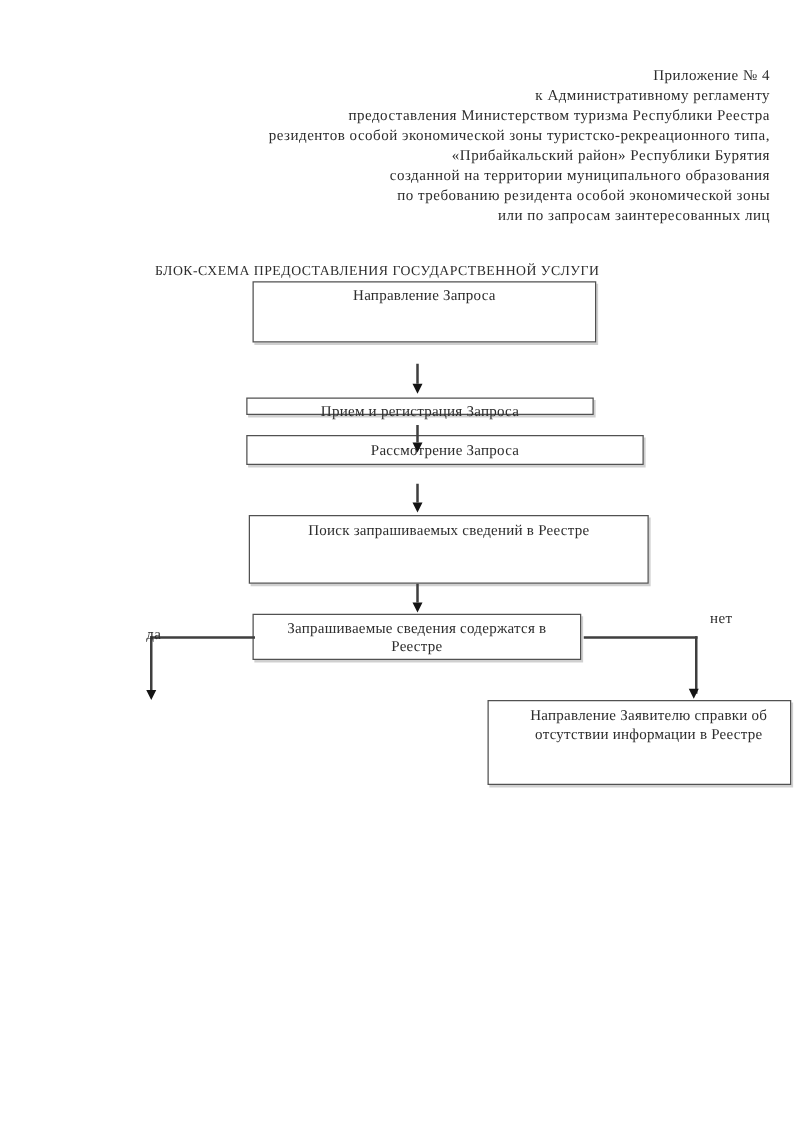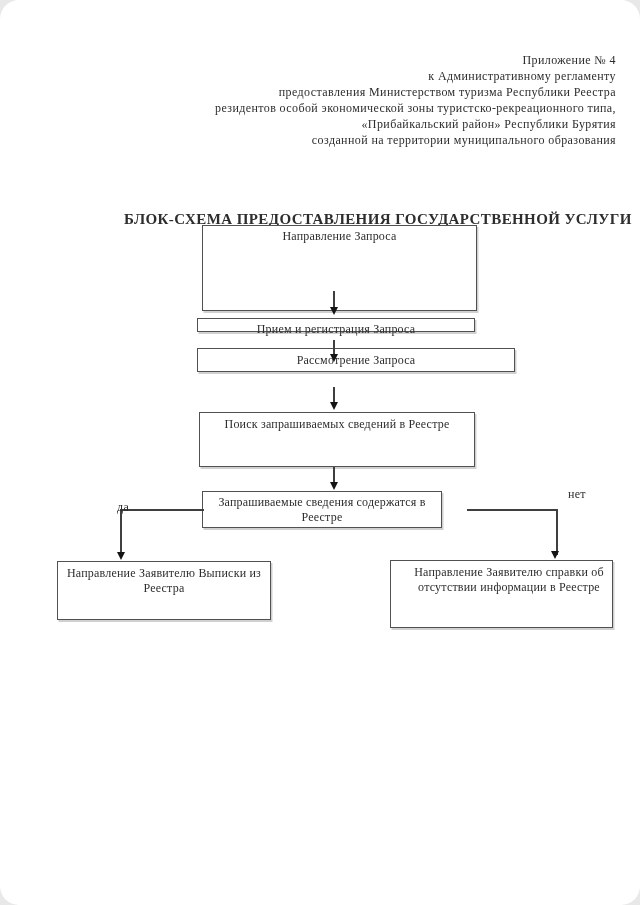--- a/index.html
+++ b/index.html
@@ -1,45 +1,45 @@
 <!DOCTYPE html>
 <html lang="ru"><head>
 <meta charset="utf-8">
 <style>
   html,body { margin:0; padding:0; background:#e8e8e8; }
   .page {
     position:relative; width:640px; height:905px; margin:0 auto;
     background:#ffffff; overflow:hidden;
-    font-family:"Liberation Serif", serif; color:#2d2d2d;border-radius:19px;
+    font-family:"Liberation Serif", serif; color:#2d2d2d;
     -webkit-font-smoothing:antialiased;
   }
   
   .appendix {
     position:absolute; top:52px; right:24px; max-width:460px;
     text-align:right; font-size:12px; line-height:16px; letter-spacing:0.4px;
   }
   
   .title {
     position:absolute; left:117px; top:204px; margin:7px;
-    font-size:15px; font-weight:bold; letter-spacing:0.4px; white-space:nowrap;
+    font-size:11px; font-weight:normal; letter-spacing:0.4px; white-space:nowrap;
   }
   
   .node {
     position:absolute; box-sizing:border-box; background:#ffffff;
     border:1.2px solid #515151; box-shadow:1.5px 2px 0 rgba(150,150,150,0.45);
     text-align:center; font-size:12px; line-height:15px; letter-spacing:0.2px;
     white-space:pre-line;
   }
-  .n1 { left:202px; top:225px; width:275px; height:86px; padding-top:3px; }
+  .n1 { left:202px; top:225px; width:275px; height:49px; padding-top:3px; }
   .n2 { left:197px; top:318px; width:278px; height:14px; line-height:20px; }
   .n3 { left:197px; top:348px; width:318px; height:24px; line-height:22px; }
-  .n4 { left:199px; top:412px; width:276px; height:55px; padding-top:4px; }
-  .n5 { left:202px; top:491px; width:240px; height:37px; padding-top:3px; }
+  .n4 { left:199px; top:412px; width:320px; height:55px; padding-top:4px; }
+  .n5 { left:202px; top:491px; width:263px; height:37px; padding-top:3px; }
   .n6 { left:57px;  top:561px; width:214px; height:59px; padding-top:4px; }
-  .n7 { left:390px; top:560px; width:223px; height:68px; padding-top:4px;padding-left:15px; }
+  .n7 { left:390px; top:560px; width:243px; height:68px; padding-top:4px;padding-left:15px; }
   
   .vline { position:absolute; width:2px; background:#3f3f3f; }
   .ahead {
     position:absolute; width:0; height:0;
     border-left:4px solid transparent; border-right:4px solid transparent;
     border-top:8px solid #141414;
   }
   .l1 { left:333px; top:291px; height:16px; }  .h1 { left:330px; top:307px; }
   .l2 { left:333px; top:340px; height:14px; }  .h2 { left:330px; top:354px; }
   .l3 { left:333px; top:387px; height:15px; }  .h3 { left:330px; top:402px; }
@@ -65,32 +65,32 @@
 
 <div class="page">
 
   <div class="appendix">
     <div>Приложение № 4</div>
     <div>к Административному регламенту</div>
     <div>предоставления Министерством туризма Республики Реестра</div>
     <div>резидентов особой экономической зоны туристско-рекреационного типа,</div>
     <div>«Прибайкальский район» Республики Бурятия</div>
     <div>созданной на территории муниципального образования</div>
+    <div>по требованию резидента особой экономической зоны</div>
+    <div>или по запросам заинтересованных лиц</div>
   </div>
 
   <h1 class="title">БЛОК-СХЕМА ПРЕДОСТАВЛЕНИЯ ГОСУДАРСТВЕННОЙ УСЛУГИ</h1>
 
   <div class="node n1">Направление Запроса</div>
   <div class="node n2">Прием и регистрация Запроса</div>
   <div class="node n3">Рассмотрение Запроса</div>
   <div class="node n4">Поиск запрашиваемых сведений в Реестре</div>
   <div class="node n5">Запрашиваемые сведения содержатся в
 Реестре</div>
-  <div class="node n6">Направление Заявителю Выписки из
-Реестра</div>
   <div class="node n7">Направление Заявителю справки об
 отсутствии информации в Реестре</div>
 
   <div class="vline l1"></div>
   <div class="ahead h1"></div>
   <div class="vline l2"></div>
   <div class="ahead h2"></div>
   <div class="vline l3"></div>
   <div class="ahead h3"></div>
   <div class="vline l4"></div>

